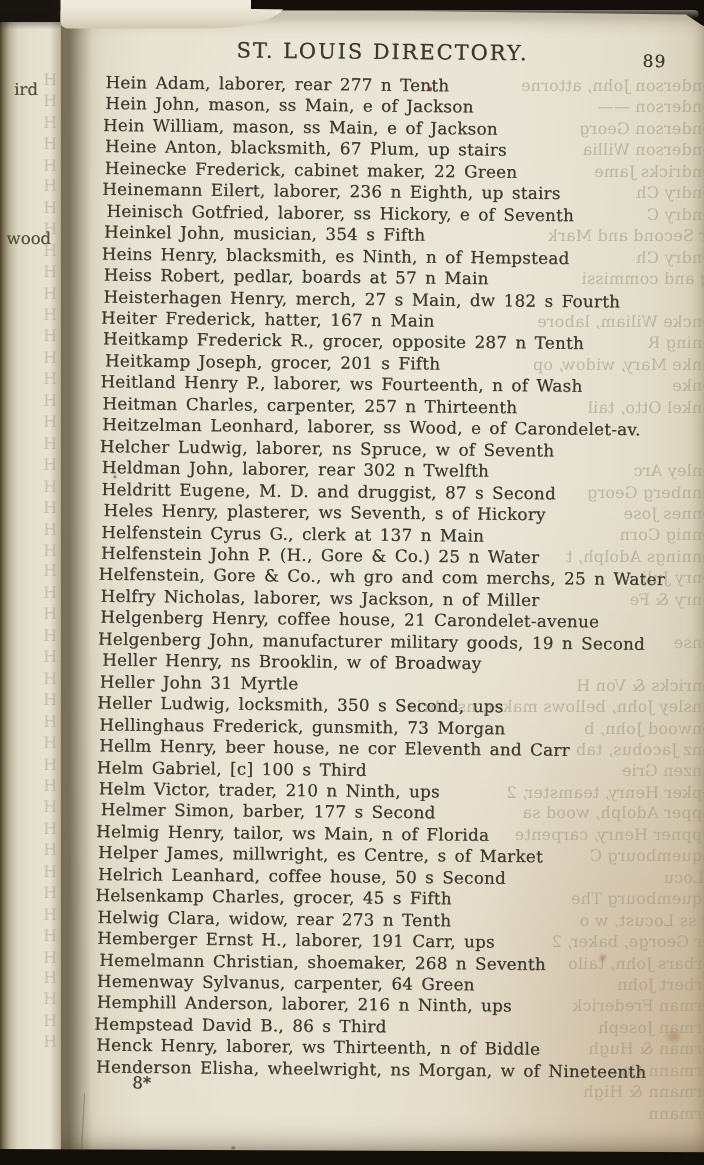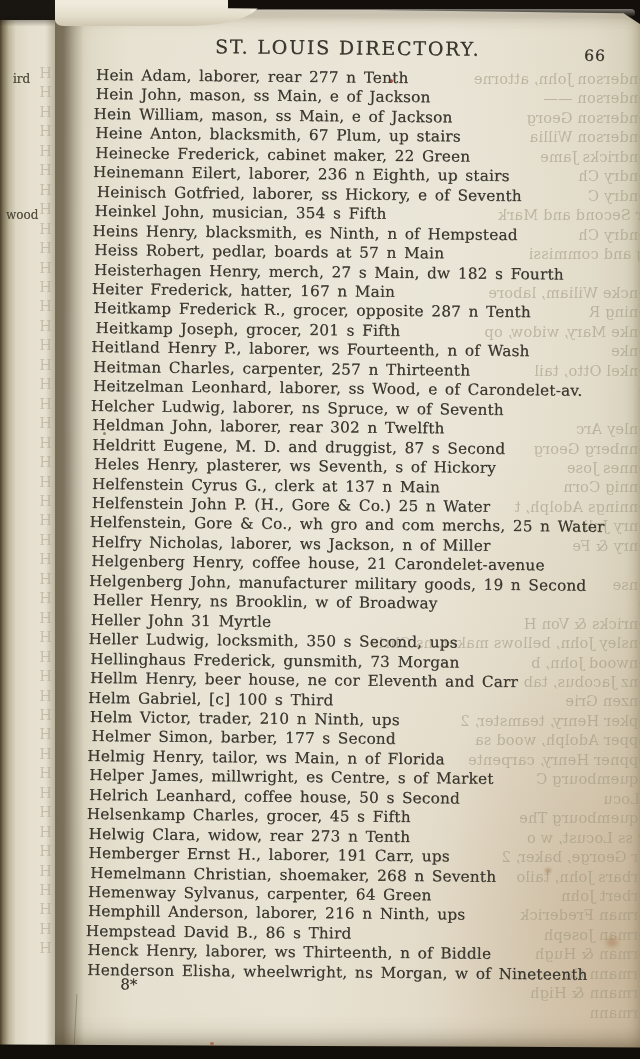--- a/index.html
+++ b/index.html
@@ -63,21 +63,21 @@
     font-size:14.5px;line-height:19.45px;letter-spacing:.2px;
   }
   .ghost-line{min-height:19.45px;white-space:nowrap;}
   .ghost-left{
     position:absolute;left:2px;top:64px;width:50px;z-index:5;
     transform:scaleX(-1);
     color:#a39c85;opacity:.5;filter:blur(.45px);
     font-size:14.5px;line-height:19.45px;text-align:left;
   }
   .ghost-h{min-height:19.45px;}
-  .frag{position:absolute;z-index:6;color:#524d3c;font-size:12px;
+  .frag{position:absolute;z-index:6;color:#524d3c;font-size:15px;
         text-shadow:0 0 .5px rgba(82,77,60,.7);}
   .frag-top{left:13px;top:72px;}
   .frag-bottom{left:6px;top:208px;}
   
   .text-layer{
     position:absolute;inset:0;z-index:7;
     transform:rotate(0.55deg);transform-origin:95px 70px;
     color:#3a372f;
   }
   .header-row{position:absolute;left:55px;top:34px;width:585px;text-align:center;}
@@ -225,21 +225,21 @@
     <div class="ghost-h">H</div>
   </div>
 
 <div class="frag frag-top">ird</div>
 <div class="frag frag-bottom">wood</div>
 
 <div class="text-layer">
   <div class="header-row">
     <span class="header-title">ST. LOUIS DIRECTORY.</span>
   </div>
-  <div class="page-number">66</div>
+  <div class="page-number">89</div>
   <div class="entries">
       <div class="entry">Hein Adam, laborer, rear 277 n Tenth</div>
       <div class="entry">Hein John, mason, ss Main, e of Jackson</div>
       <div class="entry">Hein William, mason, ss Main, e of Jackson</div>
       <div class="entry">Heine Anton, blacksmith, 67 Plum, up stairs</div>
       <div class="entry">Heinecke Frederick, cabinet maker, 22 Green</div>
       <div class="entry">Heinemann Eilert, laborer, 236 n Eighth, up stairs</div>
       <div class="entry">Heinisch Gotfried, laborer, ss Hickory, e of Seventh</div>
       <div class="entry">Heinkel John, musician, 354 s Fifth</div>
       <div class="entry">Heins Henry, blacksmith, es Ninth, n of Hempstead</div>

